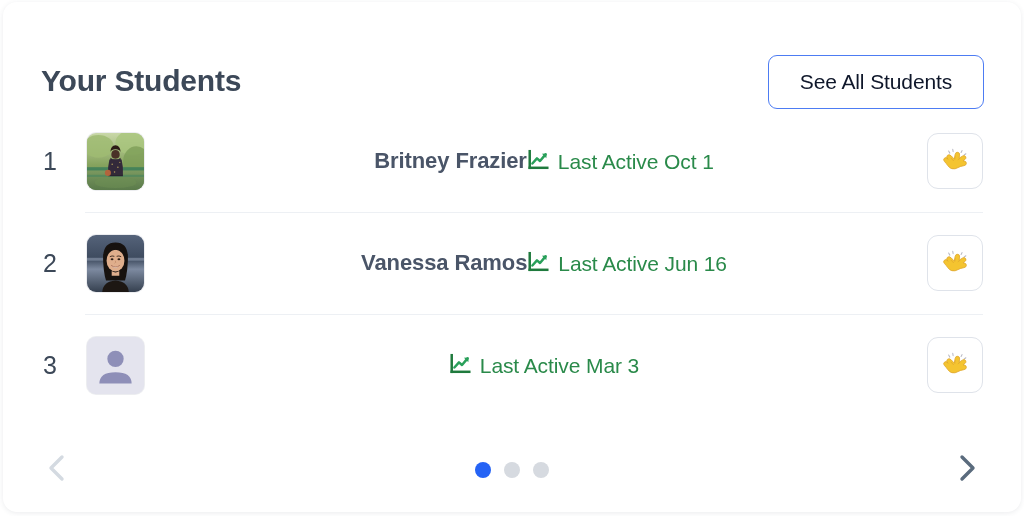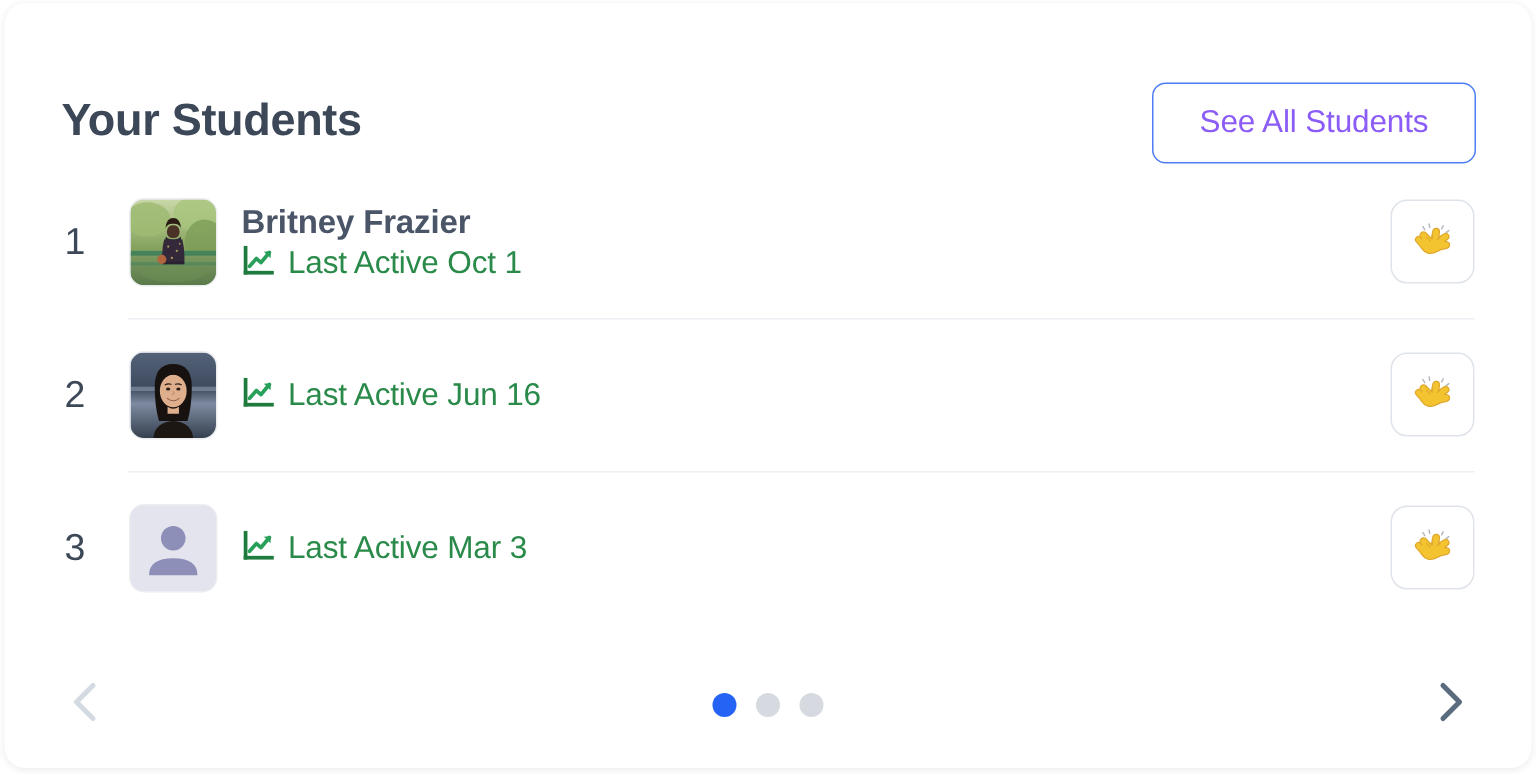--- a/index.html
+++ b/index.html
@@ -47,21 +47,21 @@
   }
   .see-all-btn {
     position: absolute;
     right: 37px;
     top: 37px;
     width: 216px;
     height: 54px;
     border: 1.6px solid #4d7cf3;
     border-radius: 9px;
     background: #ffffff;
-    color: #8b5cf6;
+    color: #0f172a;
     font-size: 21px;
     font-weight: 400;
     font-family: inherit;
     cursor: pointer;
     display: flex;
     align-items: center;
     justify-content: center;
     box-sizing: border-box;
     letter-spacing: -0.1px;
     padding: 0;
@@ -108,21 +108,21 @@
     overflow: hidden;
     position: relative;
     background: #e3e4ee;
     box-shadow: 0 0 0 1px rgba(120,130,150,0.14);
   }
   .avatar svg { display: block; width: 100%; height: 100%; }
 
   .student-info {
     margin-left: 17px;
     display: flex;
-    flex-direction: column;
+    flex-direction: row;
     justify-content: center;
     flex: 1 1 auto;
   }
   .student-name {
     font-size: 22px;
     font-weight: 700;
     color: #4a5568;
     line-height: 1.25;
     letter-spacing: -0.1px;
   }
@@ -303,20 +303,21 @@
           <ellipse cx="26.4" cy="25.6" rx="1.5" ry="1.1" fill="#2b1d16"></ellipse>
           <ellipse cx="33.6" cy="25.6" rx="1.5" ry="1.1" fill="#2b1d16"></ellipse>
           <path d="M24.4 22.6 q2 -1.1 4 -0.3 M31.6 22.3 q2 -0.8 4 0.3" stroke="#2b1d16" stroke-width="0.9" fill="none" stroke-linecap="round"></path>
           <path d="M26 32.4 q4 2.6 8 0 q-4 4 -8 0 z" fill="#ffffff"></path>
           <path d="M25.8 32.2 q4.2 3.4 8.4 0" stroke="#9a5f4b" stroke-width="0.8" fill="none" stroke-linecap="round"></path>
           <path d="M30 27.4 q1.2 1.6 -0.6 2.2" stroke="#bf8b68" stroke-width="0.8" fill="none" stroke-linecap="round"></path>
           <path d="M26 38 q4 3 8 0 l0 5 l-8 0 z" fill="#dfae8c"></path>
         </svg>
       </div>
       <div class="student-info">
+        <div class="student-name">Vanessa Ramos</div>
         <div class="last-active-line">
           <svg class="chart-icon" viewBox="0 0 24 22" aria-hidden="true">
             <rect x="1.5" y="1" width="2.6" height="20" fill="#1f7a3d"></rect>
             <rect x="1.5" y="18.4" width="21" height="2.6" fill="#1f7a3d"></rect>
             <path d="M5.6 15.2 L10.4 9.8 L13.6 12.6 L19.4 5.6" stroke="#29a05a" stroke-width="2.6" fill="none" stroke-linejoin="round" stroke-linecap="round"></path>
             <path d="M15.6 5 L20.6 4.6 L20.2 9.6 Z" fill="#29a05a"></path>
           </svg>
           <span class="last-active-text">Last Active Jun 16</span>
         </div>
       </div>

